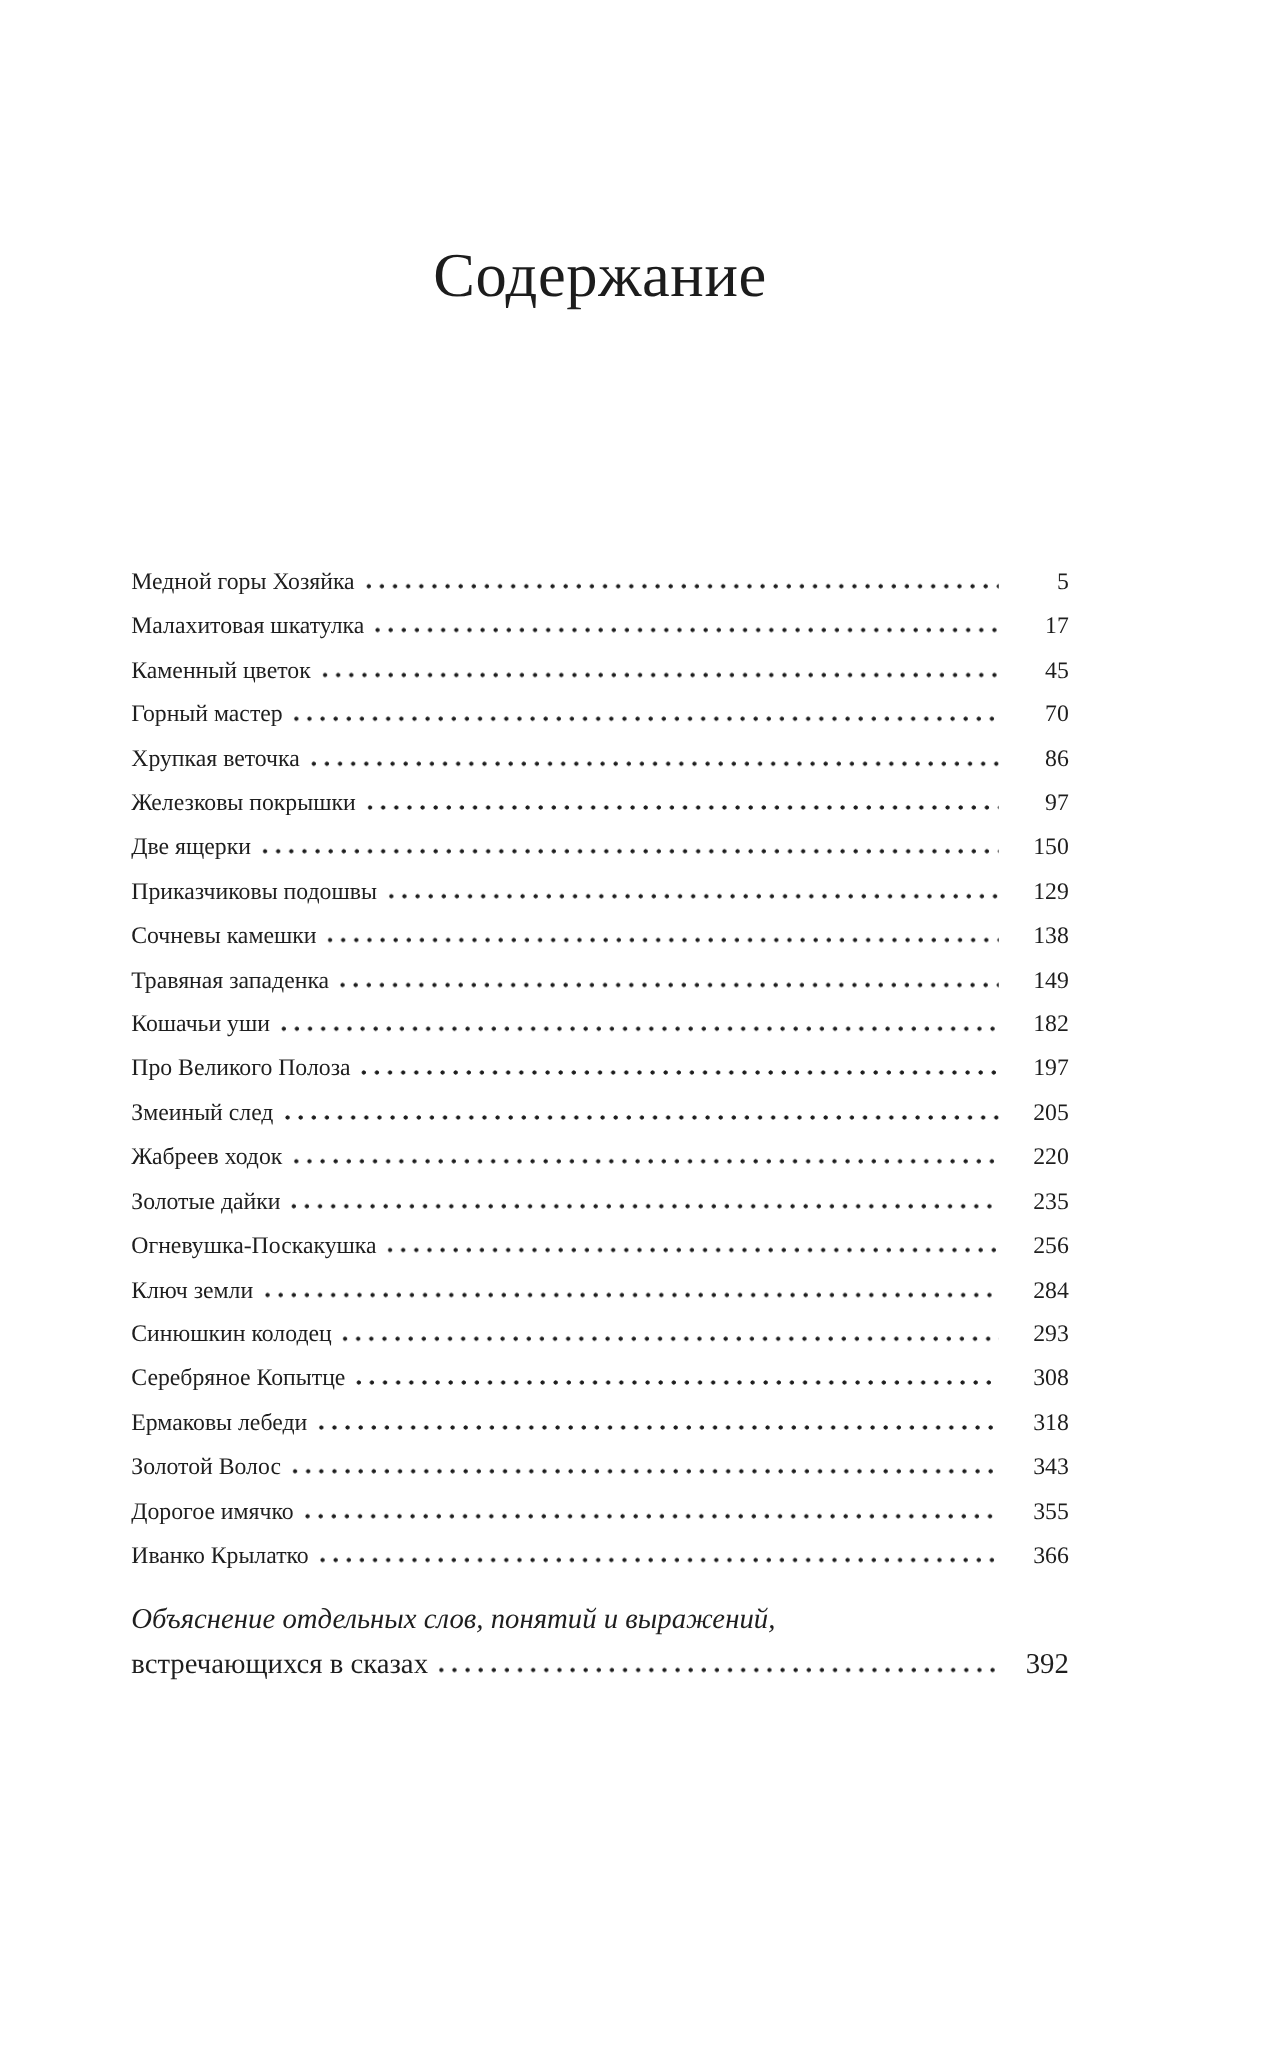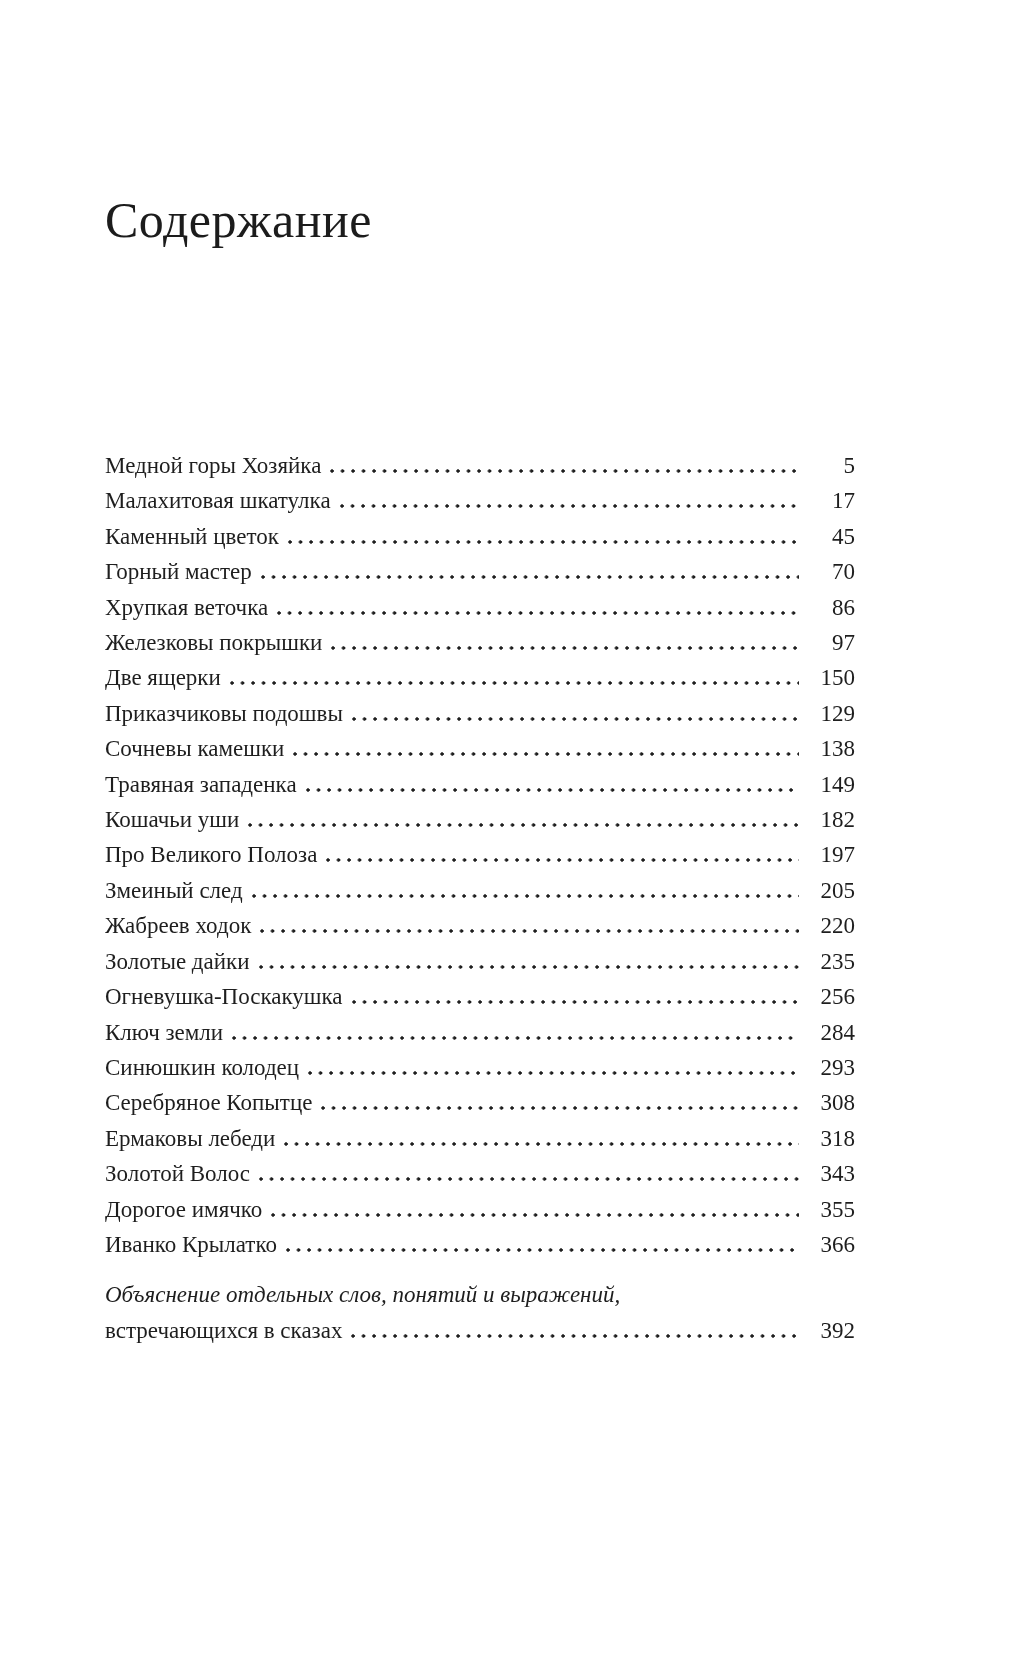--- a/index.html
+++ b/index.html
@@ -20,27 +20,27 @@
     left: 105px;
     top: 0;
     width: 750px;
   }
   .page-title {
     margin: 190px 0 0 0;
     padding: 0;
     font-size: 50px;
     font-weight: normal;
     line-height: 60px;
-    text-align: left;
+    text-align: center;
     letter-spacing: 0.5px;
     color: #1c1c1c;
   }
   .toc {
     margin-top: 198px;
-    font-size: 23px;
+    font-size: 19px;
     line-height: 35.4px;
   }
   .toc-row {
     display: flex;
     align-items: baseline;
     white-space: nowrap;
   }
   .toc-title {
     flex: 0 0 auto;
   }

